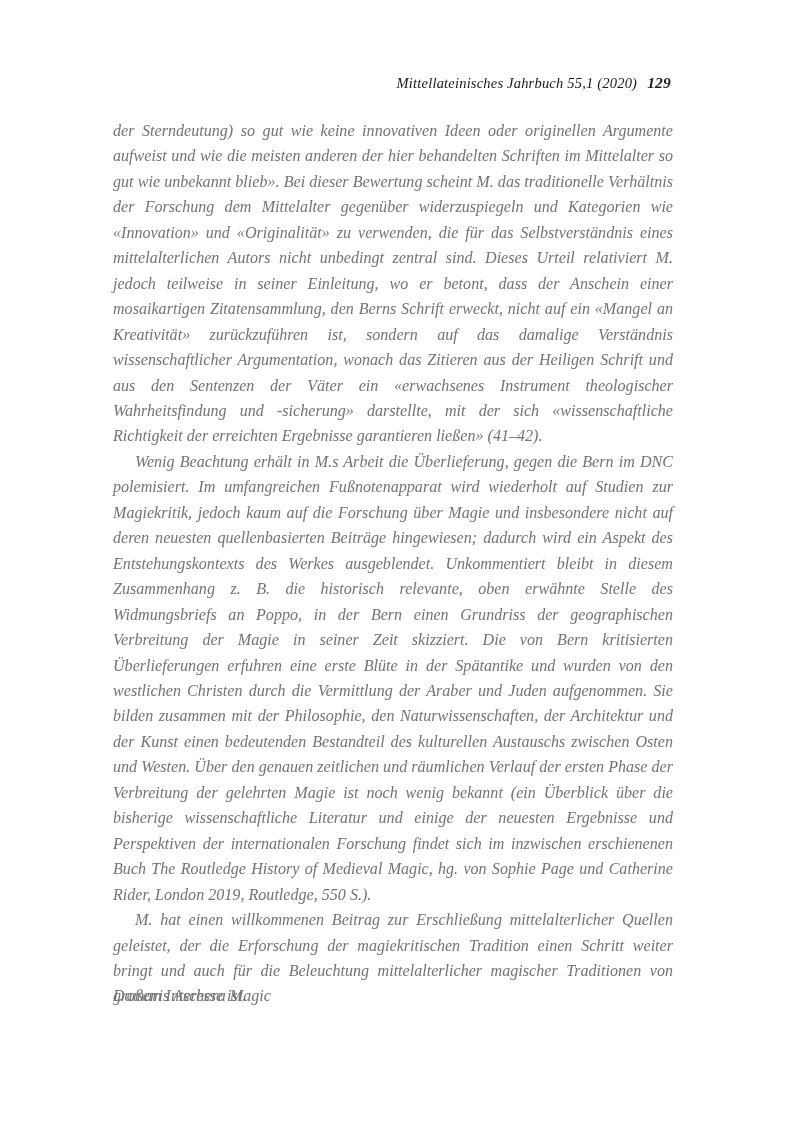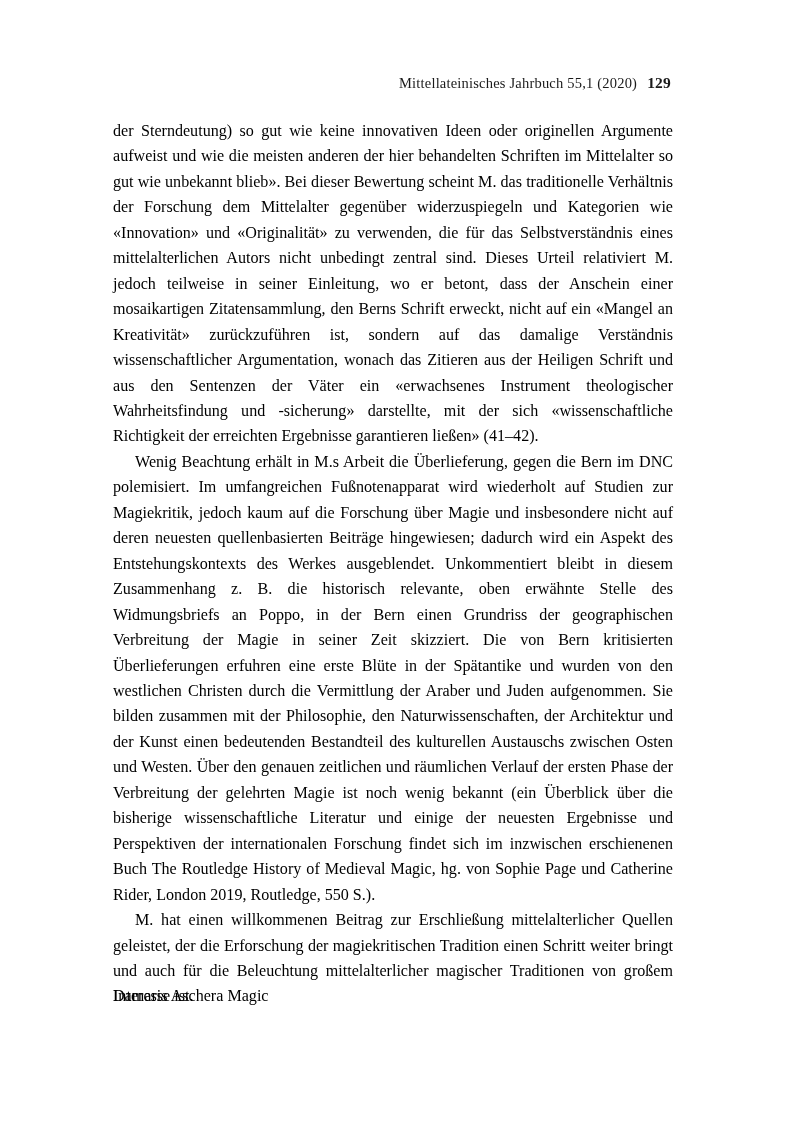--- a/index.html
+++ b/index.html
@@ -13,20 +13,21 @@
     font-family: "Liberation Serif", serif;
     color: #1a1a1a;
   }
   .page {
     position: relative;
     width: 800px;
     height: 1125px;
     box-sizing: border-box;
     padding: 9px;
     overflow: hidden;
+    font-style: italic;
   }
   .running-head {
     position: absolute;
     top: 74px;
     left: 113px;
     width: 558px;
     text-align: right;
     font-family: "Liberation Serif", serif;
     font-size: 14.5px;
     letter-spacing: 0.2px;
@@ -47,21 +48,21 @@
     left: 113px;
     width: 560px;
   }
   .body-text p {
     margin: 0;
     font-family: "Liberation Serif", serif;
     font-size: 16.1px;
     line-height: 25.45px;
     text-align: justify;
     text-justify: inter-word;
-    color: #000000;
+    color: #737373;
     hyphens: manual;
   }
   .body-text p.indent {
     text-indent: 22px;
   }
   .signature {
     margin: 0;
     font-family: "Liberation Serif", serif;
     font-size: 16.1px;
     line-height: 25.45px;

